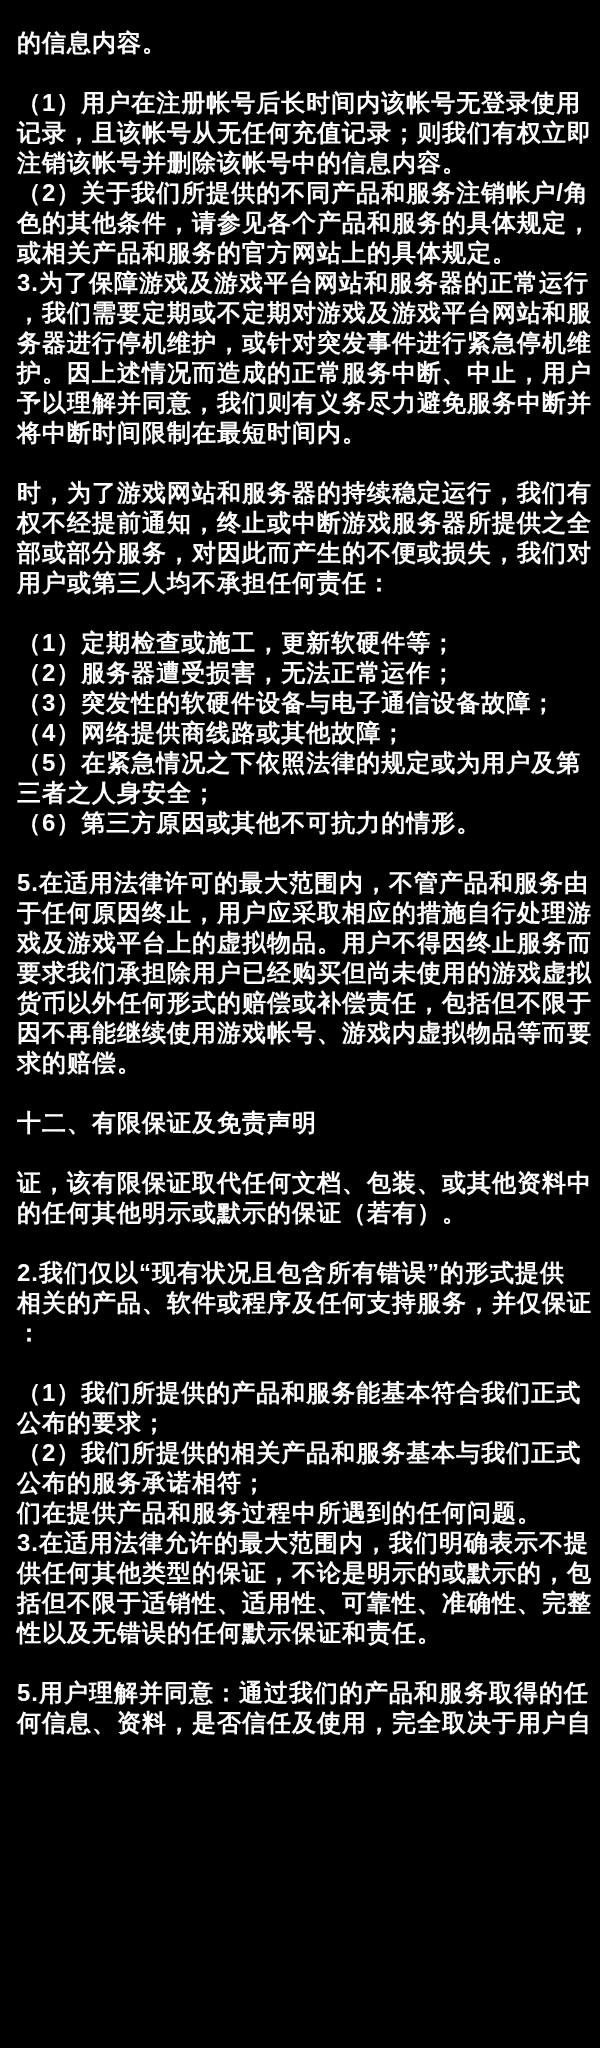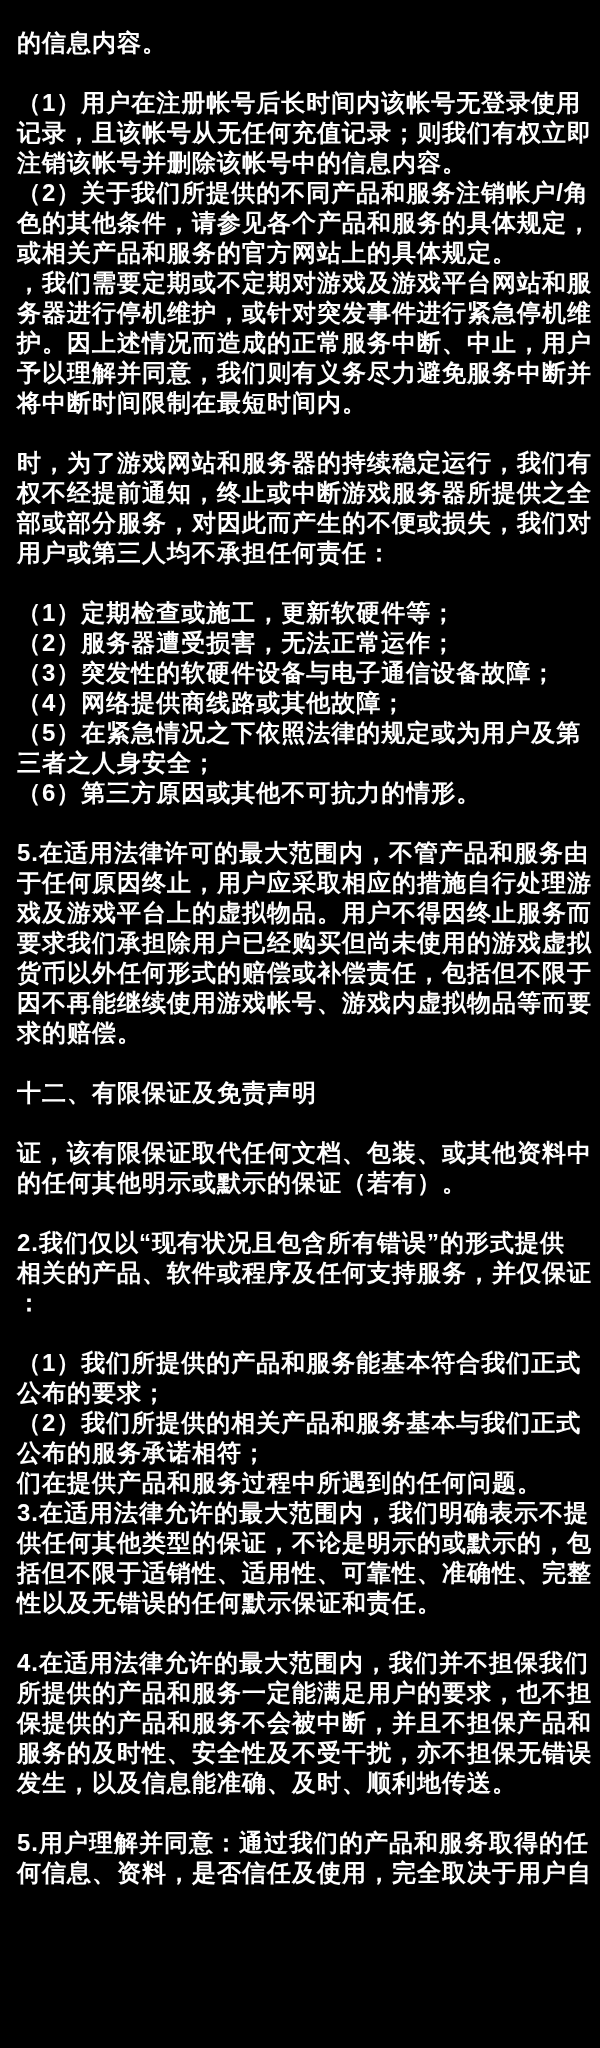--- a/index.html
+++ b/index.html
@@ -44,20 +44,21 @@
       <div class="paragraph">
         <div class="line">的信息内容。</div>
       </div>
       <div class="paragraph">
         <div class="line">（1）用户在注册帐号后长时间内该帐号无登录使用</div>
         <div class="line">记录，且该帐号从无任何充值记录；则我们有权立即</div>
         <div class="line">注销该帐号并删除该帐号中的信息内容。</div>
         <div class="line">（2）关于我们所提供的不同产品和服务注销帐户/角</div>
         <div class="line">色的其他条件，请参见各个产品和服务的具体规定，</div>
         <div class="line">或相关产品和服务的官方网站上的具体规定。</div>
+        <div class="line">3.为了保障游戏及游戏平台网站和服务器的正常运行</div>
         <div class="line">，我们需要定期或不定期对游戏及游戏平台网站和服</div>
         <div class="line">务器进行停机维护，或针对突发事件进行紧急停机维</div>
         <div class="line">护。因上述情况而造成的正常服务中断、中止，用户</div>
         <div class="line">予以理解并同意，我们则有义务尽力避免服务中断并</div>
         <div class="line">将中断时间限制在最短时间内。</div>
       </div>
       <div class="paragraph">
         <div class="line">时，为了游戏网站和服务器的持续稳定运行，我们有</div>
         <div class="line">权不经提前通知，终止或中断游戏服务器所提供之全</div>
         <div class="line">部或部分服务，对因此而产生的不便或损失，我们对</div>
@@ -98,24 +99,17 @@
         <div class="line">公布的要求；</div>
         <div class="line">（2）我们所提供的相关产品和服务基本与我们正式</div>
         <div class="line">公布的服务承诺相符；</div>
         <div class="line">们在提供产品和服务过程中所遇到的任何问题。</div>
         <div class="line">3.在适用法律允许的最大范围内，我们明确表示不提</div>
         <div class="line">供任何其他类型的保证，不论是明示的或默示的，包</div>
         <div class="line">括但不限于适销性、适用性、可靠性、准确性、完整</div>
         <div class="line">性以及无错误的任何默示保证和责任。</div>
       </div>
       <div class="paragraph">
-        <div class="line">4.在适用法律允许的最大范围内，我们并不担保我们</div>
-        <div class="line">所提供的产品和服务一定能满足用户的要求，也不担</div>
-        <div class="line">保提供的产品和服务不会被中断，并且不担保产品和</div>
-        <div class="line">服务的及时性、安全性及不受干扰，亦不担保无错误</div>
-        <div class="line">发生，以及信息能准确、及时、顺利地传送。</div>
-      </div>
-      <div class="paragraph">
         <div class="line">5.用户理解并同意：通过我们的产品和服务取得的任</div>
         <div class="line">何信息、资料，是否信任及使用，完全取决于用户自</div>
       </div>
     </main>
 </div>
 
 </body></html>

